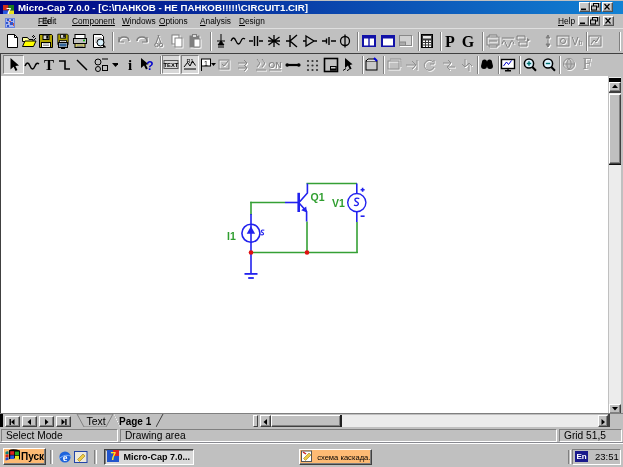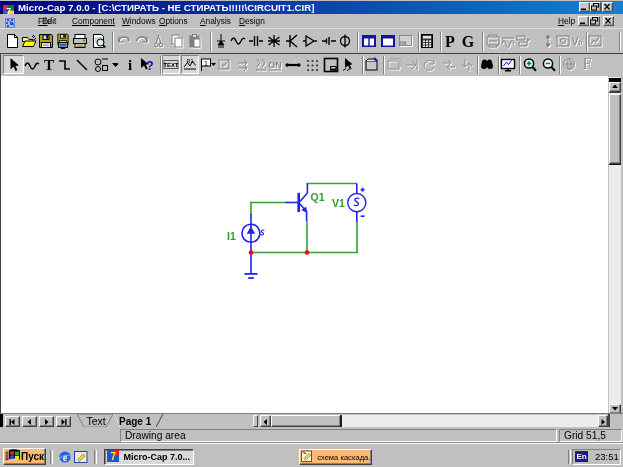--- a/index.html
+++ b/index.html
@@ -38,21 +38,21 @@
 <body>
 <div class="abs" id="titlebar"></div>
 <div class="abs" style="left:3px;top:2px;width:11px;height:11px;">
 <svg width="11" height="11" viewBox="0 0 11 11">
 <rect x="0" y="0" width="5.5" height="5.5" fill="#d03018"></rect>
 <rect x="5.5" y="0" width="5.5" height="5.5" fill="#1a7a1a"></rect>
 <rect x="0" y="5.5" width="5.5" height="5.5" fill="#2858e0"></rect>
 <rect x="5.5" y="5.5" width="5.5" height="5.5" fill="#e8e020"></rect>
 <text x="5.7" y="9" font-size="9" font-family="Liberation Sans" font-weight="bold" fill="#fff" text-anchor="middle">7</text>
 </svg></div>
-<div class="abs" id="title-text">Micro-Cap 7.0.0 - [C:\СТИРАТЬ - НЕ СТИРАТЬ!!!!!\CIRCUIT1.CIR]</div>
+<div class="abs" id="title-text">Micro-Cap 7.0.0 - [C:\ПАНКОВ - НЕ ПАНКОВ!!!!!\CIRCUIT1.CIR]</div>
 <div class="abs wbtn" style="left:579px;top:2px;">
     <svg width="9" height="8">
       <rect x="1" y="5.5" width="5" height="1.6" fill="#000"></rect>
     </svg>
   </div>
 <div class="abs wbtn" style="left:590px;top:2px;">
     <svg width="9" height="8">
       <rect x="2.5" y="0.5" width="5" height="3.5" fill="none" stroke="#000"></rect>
       <rect x="0.5" y="3" width="5" height="4" fill="#c0c0c0" stroke="#000"></rect>
     </svg>
@@ -716,20 +716,21 @@
 <div class="abs" style="left:342px;top:1px;width:256px;height:12px;background:#ececec;"></div>
 <div class="navb" style="left:598px;top:1px;width:10px;height:12px;">
       <svg width="8" height="8" style="margin-top:2px;">
         <path d="M2.5 1 L6 4 L2.5 7 Z" fill="#000"></path>
       </svg>
     </div>
 <div class="abs" style="left:608px;top:0;width:2px;height:13px;background:#404040;"></div>
 <div class="abs" style="left:610px;top:1px;width:13px;height:13px;background:#c0c0c0;"></div>
 </div>
 <div class="abs" id="statusbar">
+<div class="spanel" style="left:1px;width:117px;">Select Mode</div>
 <div class="spanel" style="left:120px;width:437px;">Drawing area</div>
 <div class="spanel" style="left:559px;width:63px;">Grid 51,5</div>
 </div>
 <div class="abs" id="taskbar">
 <div class="tbtn" style="left:3px;top:4px;width:42.5px;height:17px;font-weight:bold;font-size:10px;line-height:15px;">
 <svg width="16" height="13" style="vertical-align:-2px;margin-left:1px;">
         <path d="M0.5 3 q1.5-1 3-0.6 l0 2.6 q-1.5-0.4-3 0.6 z" fill="#008080"></path>
         <path d="M0.5 6 q1.5-1 3-0.6 l0 2.6 q-1.5-0.4-3 0.6 z" fill="#cc2222"></path>
         <path d="M0.5 9 q1.5-1 3-0.6 l0 2.6 q-1.5-0.4-3 0.6 z" fill="#2244cc"></path>
         <path d="M4 1.2 q4-1.8 11 0.3 l0 9 q-7-2.1-11-0.3 z" fill="#000"></path>

